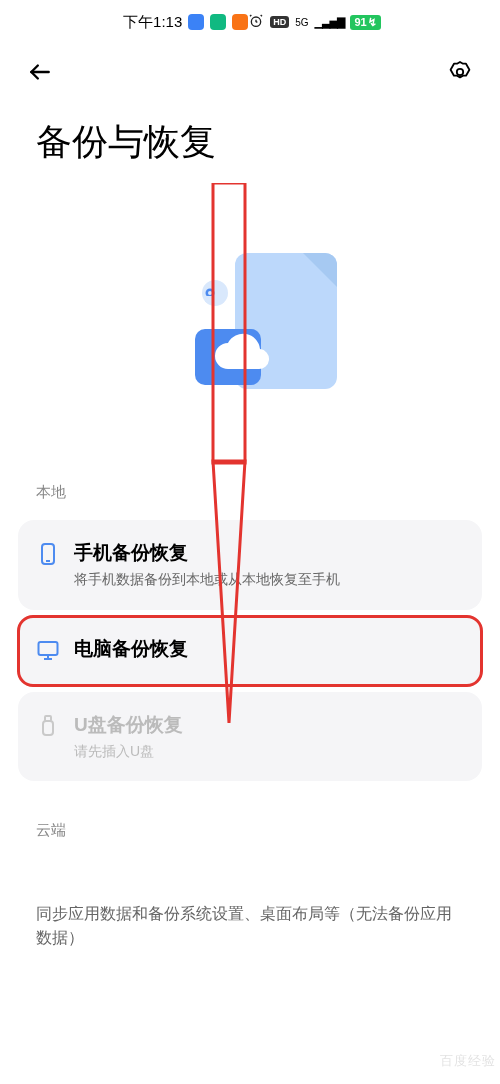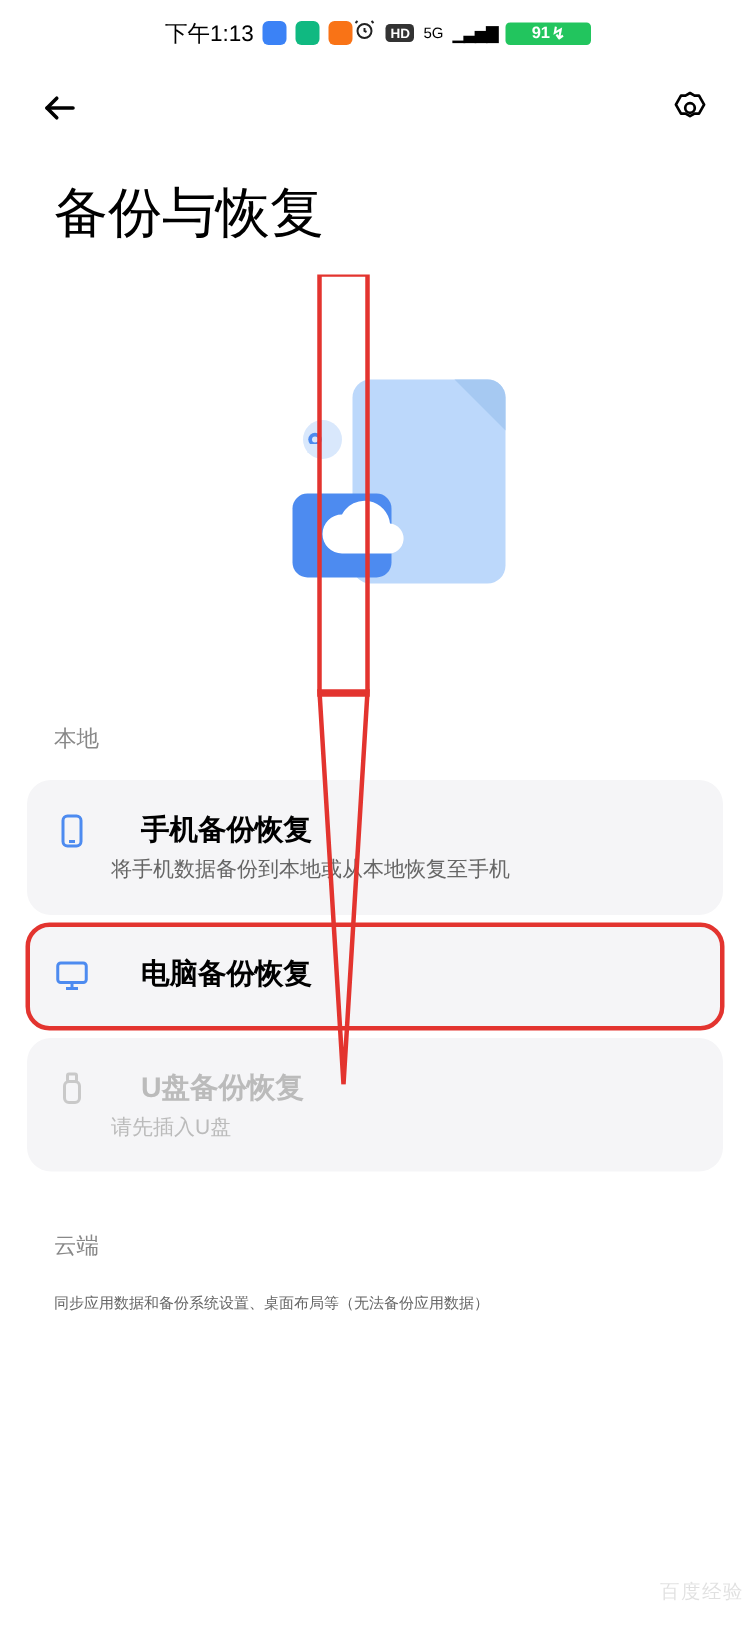--- a/index.html
+++ b/index.html
@@ -21,21 +21,21 @@
       font-weight: 500;
     }
     .status-left { display: flex; align-items: center; gap: 6px; }
     .status-right { display: flex; align-items: center; gap: 6px; }
     .app-dot { width: 16px; height: 16px; border-radius: 4px; display: inline-block; }
     .dot-blue { background: #3b82f6; }
     .dot-green { background: #10b981; }
     .dot-orange { background: #f97316; }
     .hd-badge { background: #333; color: #fff; font-size: 9px; padding: 1px 3px; border-radius: 3px; font-weight: bold; }
     .signal { font-size: 11px; letter-spacing: -1px; }
-    .battery-badge { background: #22c55e; color: #fff; font-size: 11px; padding: 1px 17px; border-radius: 3px; font-weight: bold; display:flex; align-items:center; gap:1px;}
+    .battery-badge { background: #22c55e; color: #fff; font-size: 11px; padding: 1px 4px; border-radius: 3px; font-weight: bold; display:flex; align-items:center; gap:1px;}
     .nav-bar {
       height: 56px;
       display: flex;
       justify-content: space-between;
       align-items: center;
       padding: 0 22px;
     }
     .icon-btn { width: 36px; height: 36px; display:flex; align-items:center; justify-content:center;}
     .page-title {
       font-size: 36px;
@@ -67,25 +67,25 @@
     }
     .card.highlighted {
       outline: 3px solid #e3342f;
       outline-offset: -2px;
       border-radius: 15px;
     }
     .card.disabled .card-title,
     .card.disabled .card-sub { color: #bbb; }
     .card-icon { width: 24px; height: 24px; margin-top: 2px; flex-shrink: 0; }
     .card-text { flex: 1; }
-    .card-title { font-size: 19px; font-weight: 600; color: #000; margin-bottom: 4px; margin-left: 20px; }
+    .card-title { font-size: 19px; font-weight: 600; color: #000; margin-bottom: 4px; }
     .card-sub { font-size: 14px; color: #666; line-height: 1.4; }
     .cloud-item { padding: 10px 36px 0 36px; }
     .cloud-title { font-size: 19px; font-weight: 600; color: #000; margin-bottom: 4px; }
-    .cloud-sub { font-size: 10px; color: #666; line-height: 1.5; }
+    .cloud-sub { font-size: 16px; color: #666; line-height: 1.5; margin-top: 40px; }
     .arrow-annotation {
       position: absolute;
       left: 209px;
       top: 183px;
       width: 40px;
       height: 540px;
       pointer-events: none;
       z-index: 100;
     }
     .watermark {

